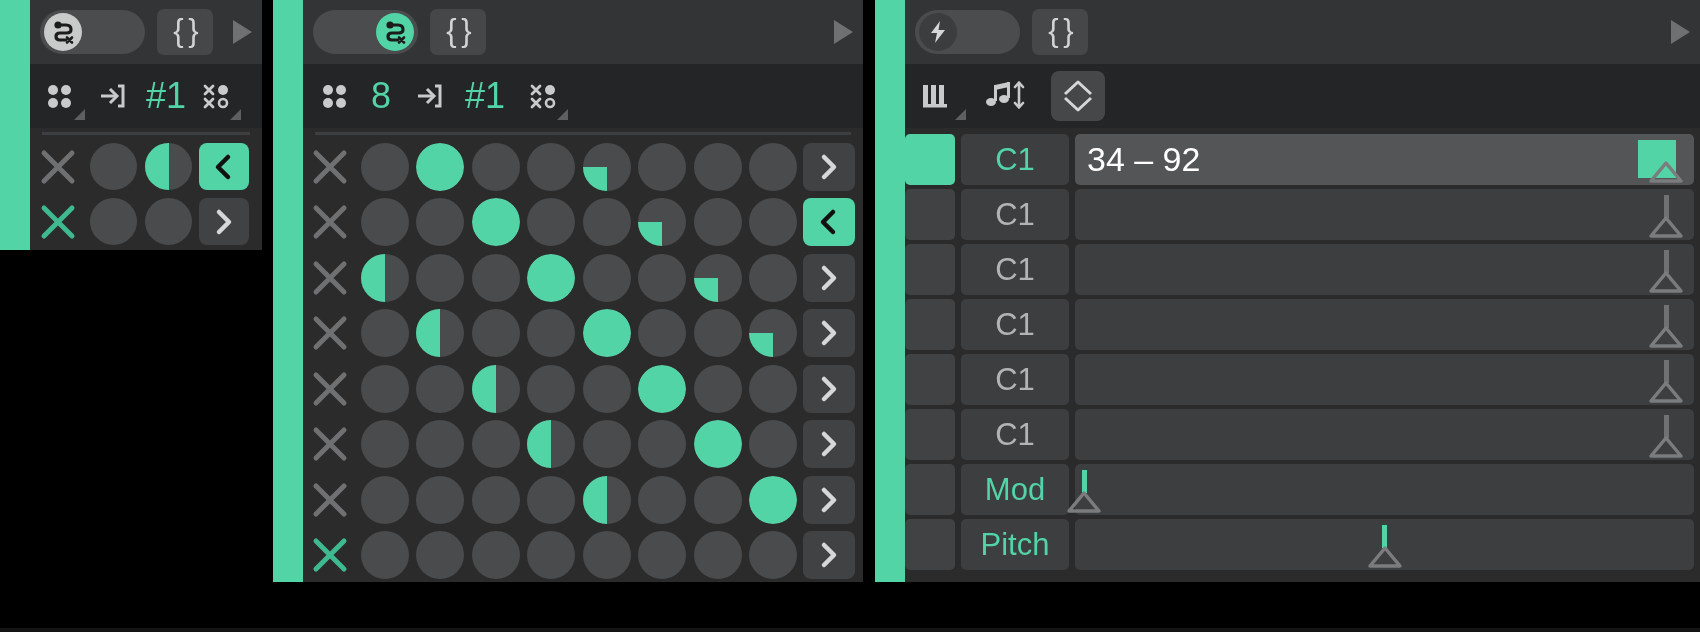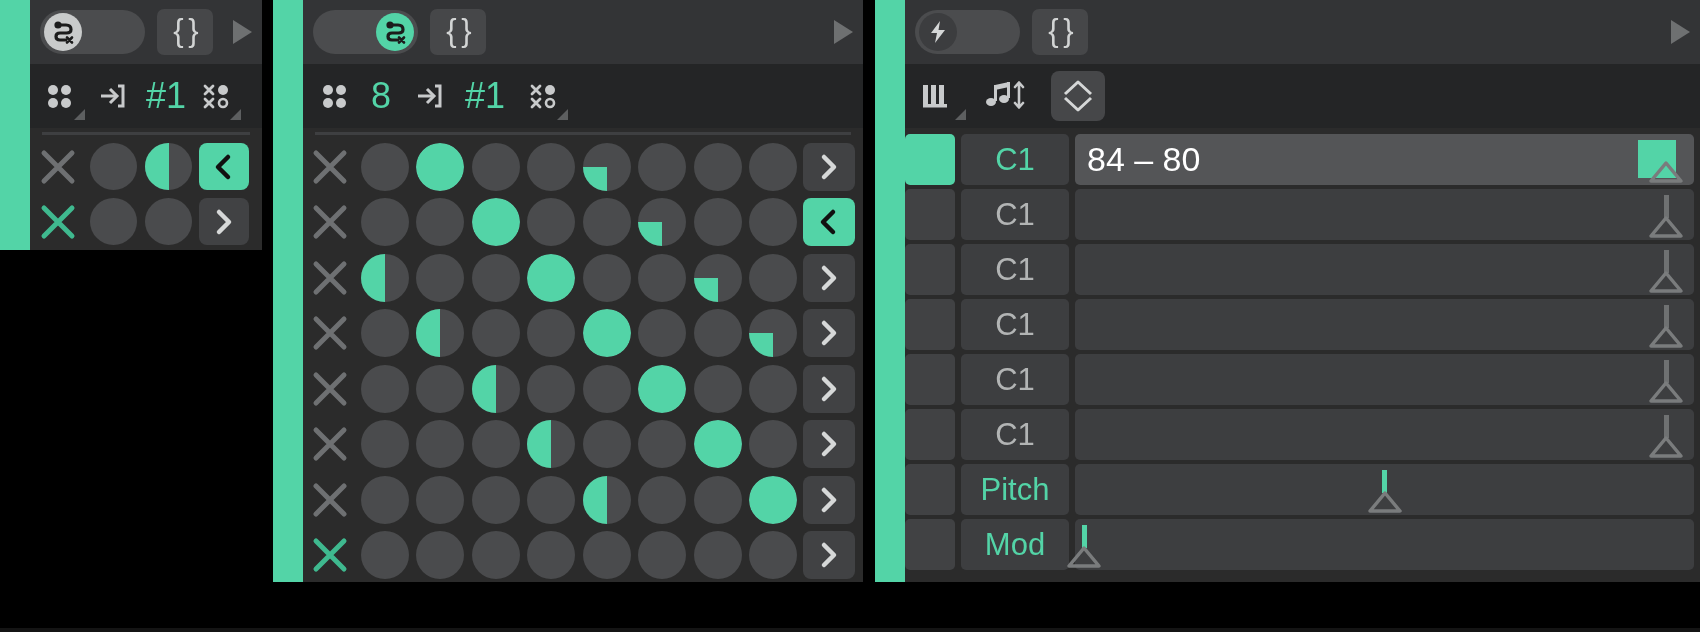--- a/index.html
+++ b/index.html
@@ -614,21 +614,21 @@
             <path d="M5 20 L18 32 L31 20" stroke="#d5d7d7" stroke-width="3" fill="none" stroke-linejoin="round"></path>
           </svg>
         </div>
       </div>
 
       <div class="lanes" id="right-lanes">
           <div class="lane">
             <div class="chk on"></div>
             <div class="lbl green">C1</div>
             <div class="val active">
-              <span class="valtext">84 – 80</span>
+              <span class="valtext">34 – 92</span>
               <div class="swatch" style="left: 91%;"></div>
               <div class="handle" style="left: 95.5%;"><svg width="40" height="26" viewBox="0 0 40 26">
                   <path d="M20 4 L35 22 L5 22 Z" fill="none" stroke="#7a7c7d" stroke-width="3.5" stroke-linejoin="round"></path>
                 </svg></div>
             </div>
           </div>
           <div class="lane">
             <div class="chk"></div>
             <div class="lbl">C1</div>
             <div class="val">
@@ -673,36 +673,36 @@
             <div class="lbl">C1</div>
             <div class="val">
               <div class="stem grey" style="left: calc(95.5% - 2.5px); top: 6px;"></div>
               <div class="handle" style="left: 95.5%;"><svg width="40" height="26" viewBox="0 0 40 26">
                   <path d="M20 4 L35 22 L5 22 Z" fill="none" stroke="#7a7c7d" stroke-width="3.5" stroke-linejoin="round"></path>
                 </svg></div>
             </div>
           </div>
           <div class="lane">
             <div class="chk"></div>
+            <div class="lbl green">Mod</div>
+            <div class="val">
+              <div class="stem green" style="left: calc(1.5% - 2.5px); top: 6px;"></div>
+              <div class="handle" style="left: 1.5%;"><svg width="40" height="26" viewBox="0 0 40 26">
+                  <path d="M20 4 L35 22 L5 22 Z" fill="none" stroke="#7a7c7d" stroke-width="3.5" stroke-linejoin="round"></path>
+                </svg></div>
+            </div>
+          </div>
+          <div class="lane">
+            <div class="chk"></div>
             <div class="lbl green">Pitch</div>
             <div class="val">
               <div class="stem green" style="left: calc(50% - 2.5px); top: 6px;"></div>
               <div class="handle" style="left: 50%;"><svg width="40" height="26" viewBox="0 0 40 26">
                   <path d="M20 4 L35 22 L5 22 Z" fill="none" stroke="#7a7c7d" stroke-width="3.5" stroke-linejoin="round"></path>
                 </svg></div>
             </div>
           </div>
-          <div class="lane">
-            <div class="chk"></div>
-            <div class="lbl green">Mod</div>
-            <div class="val">
-              <div class="stem green" style="left: calc(1.5% - 2.5px); top: 6px;"></div>
-              <div class="handle" style="left: 1.5%;"><svg width="40" height="26" viewBox="0 0 40 26">
-                  <path d="M20 4 L35 22 L5 22 Z" fill="none" stroke="#7a7c7d" stroke-width="3.5" stroke-linejoin="round"></path>
-                </svg></div>
-            </div>
-          </div>
         </div>
     </div>
   </div>
 
   <div class="bottomline"></div>
 </div>
 
 </body></html>

